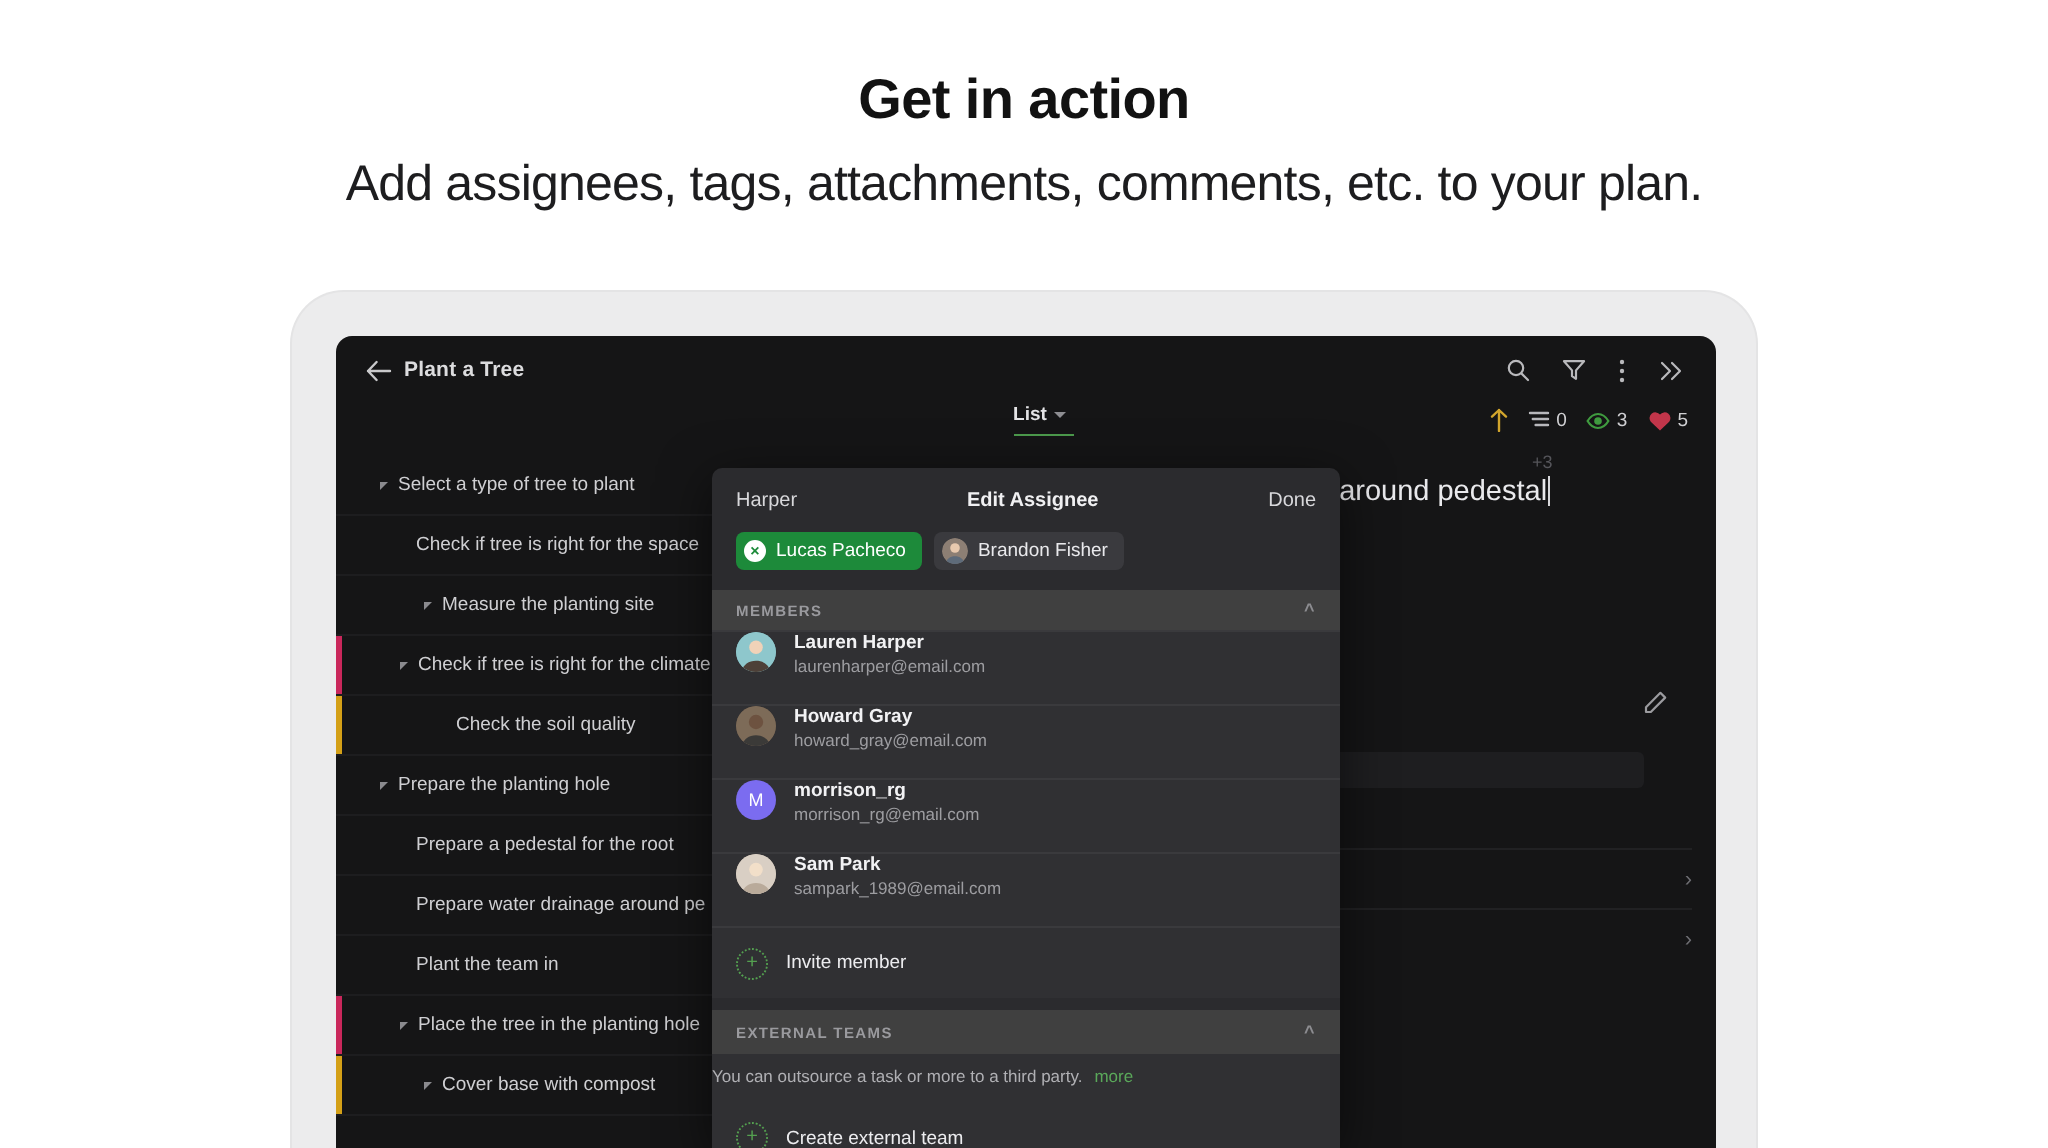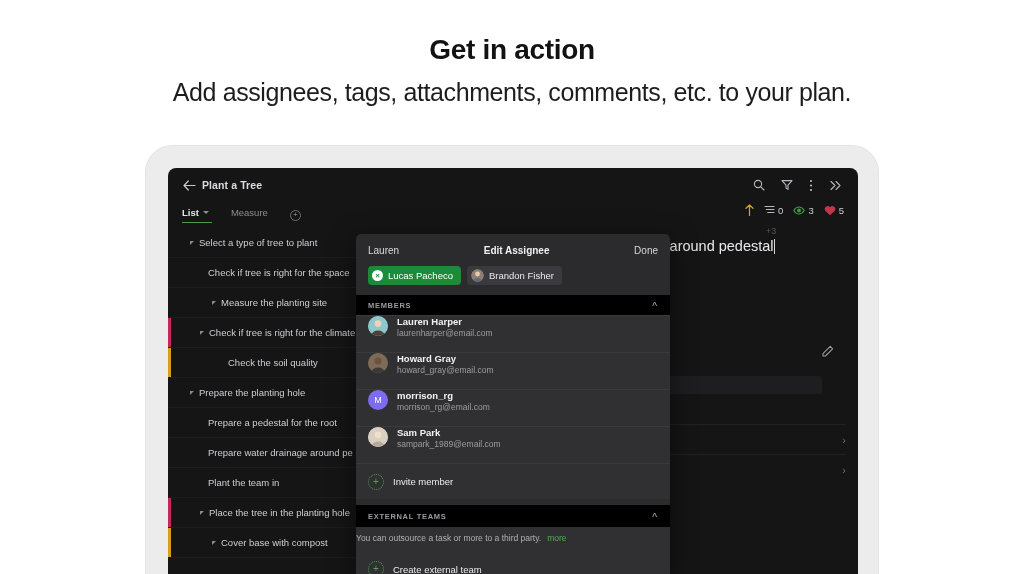--- a/index.html
+++ b/index.html
@@ -51,21 +51,21 @@
     width: 26px; margin-left: 8px; color: #c9c9cb; font-size: 15px;
     display: flex; align-items: center; justify-content: center;
   }
   .app-title { font-size: 10.5px; font-weight: bold; color: #dcdcde; letter-spacing: 0.1px; }
   .header-icons { margin-left: auto; display: flex; align-items: center; gap: 16px; padding-right: 16px; }
   .hicon { color: #b9b9bc; display: flex; align-items: center; justify-content: center; }
 
   
   .tabs-row {
     position: absolute; left: 0; top: 34px; width: 690px; height: 26px;
-    display: flex; align-items: center; padding-left: 14px; gap: 22px;
+    display: flex; align-items: center; padding-left: 14px; gap: 22px; flex-direction: column;
   }
   .tab { font-size: 9.5px; color: #8e8e92; display: flex; align-items: center; gap: 4px; position: relative; padding-bottom: 5px; }
   .tab.active { color: #e4e4e6; font-weight: bold; }
   .tab.active::after {
     content: ""; position: absolute; left: 0; bottom: 0; width: 30px; height: 1.5px; background: #4c9a4c;
   }
   .caret-down { width: 0; height: 0; border-left: 3px solid transparent; border-right: 3px solid transparent; border-top: 3.5px solid #8e8e92; }
   .add-tab { width: 11px; height: 11px; border-radius: 50%; border: 1px solid #6e6e72; color: #9a9a9e;
              font-size: 8px; display:flex; align-items:center; justify-content:center; line-height: 1; }
 
@@ -124,21 +124,21 @@
   .chip.plain { background: #3a3a3e; color: #e9e9ec; }
   .chip-x {
     width: 11px; height: 11px; border-radius: 50%; background: #fff; color: #1d8a3a;
     font-size: 8px; display: flex; align-items: center; justify-content: center; font-weight: bold; line-height: 1;
   }
   .chip-av { width: 13px; height: 13px; border-radius: 50%; overflow: hidden; }
 
   .sec-head {
     height: 20px; display: flex; align-items: center; padding: 0 12px;
     font-size: 7.5px; letter-spacing: 0.7px; color: #9a9a9e; font-weight: bold;
-    background: #000000;
+    background: #404040;
   }
   .sec-head .chev-up { margin-left: auto; font-size: 9px; color: #8c8c90; }
 
   .member {
     height: 37px; display: flex; align-items: flex-start; gap: 9px; padding: 0 12px;
     background: #303033; border-top: 1px solid #3a3a3d;
   }
   .avatar { width: 20px; height: 20px; border-radius: 50%; flex: none; overflow: hidden;
             display: flex; align-items: center; justify-content: center;
             font-size: 9px; color: #fff; }
@@ -322,21 +322,21 @@
         </div>
       </div>
 
       <div style="position:absolute;left:598px;top:58px;font-size:9px;color:#55555a;">+3</div>
 
     </div>
   </div>
 
   <div class="modal">
     <div class="modal-head">
-      <span class="m-cancel">Lauren</span>
+      <span class="m-cancel">Harper</span>
       <span class="m-title">Edit Assignee</span>
       <span class="m-done">Done</span>
     </div>
 
     <div class="chips">
       <span class="chip sel">
         <span class="chip-x">×</span>
         <span>Lucas Pacheco</span>
       </span>
       <span class="chip plain">

